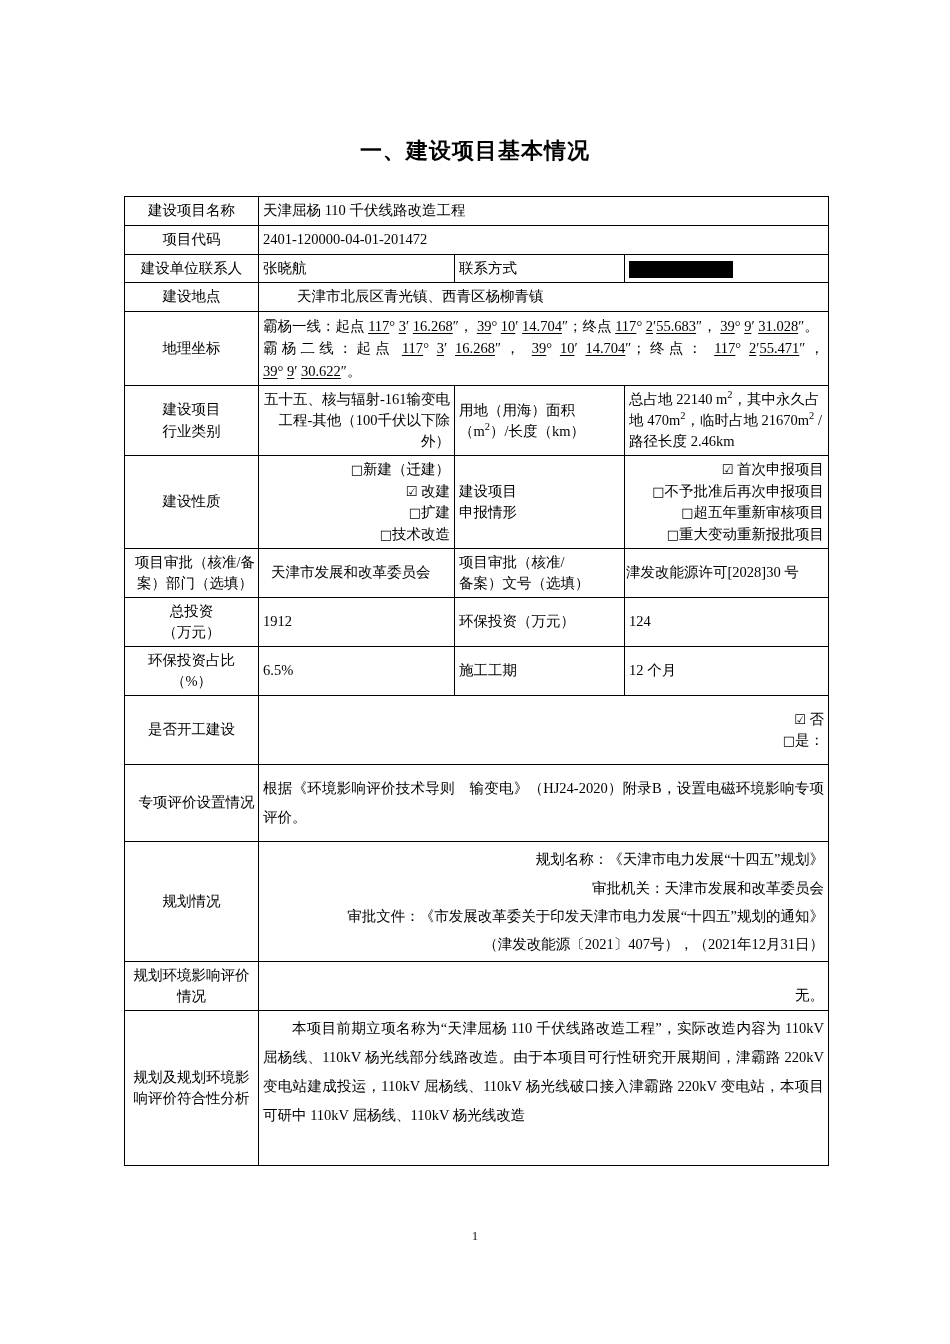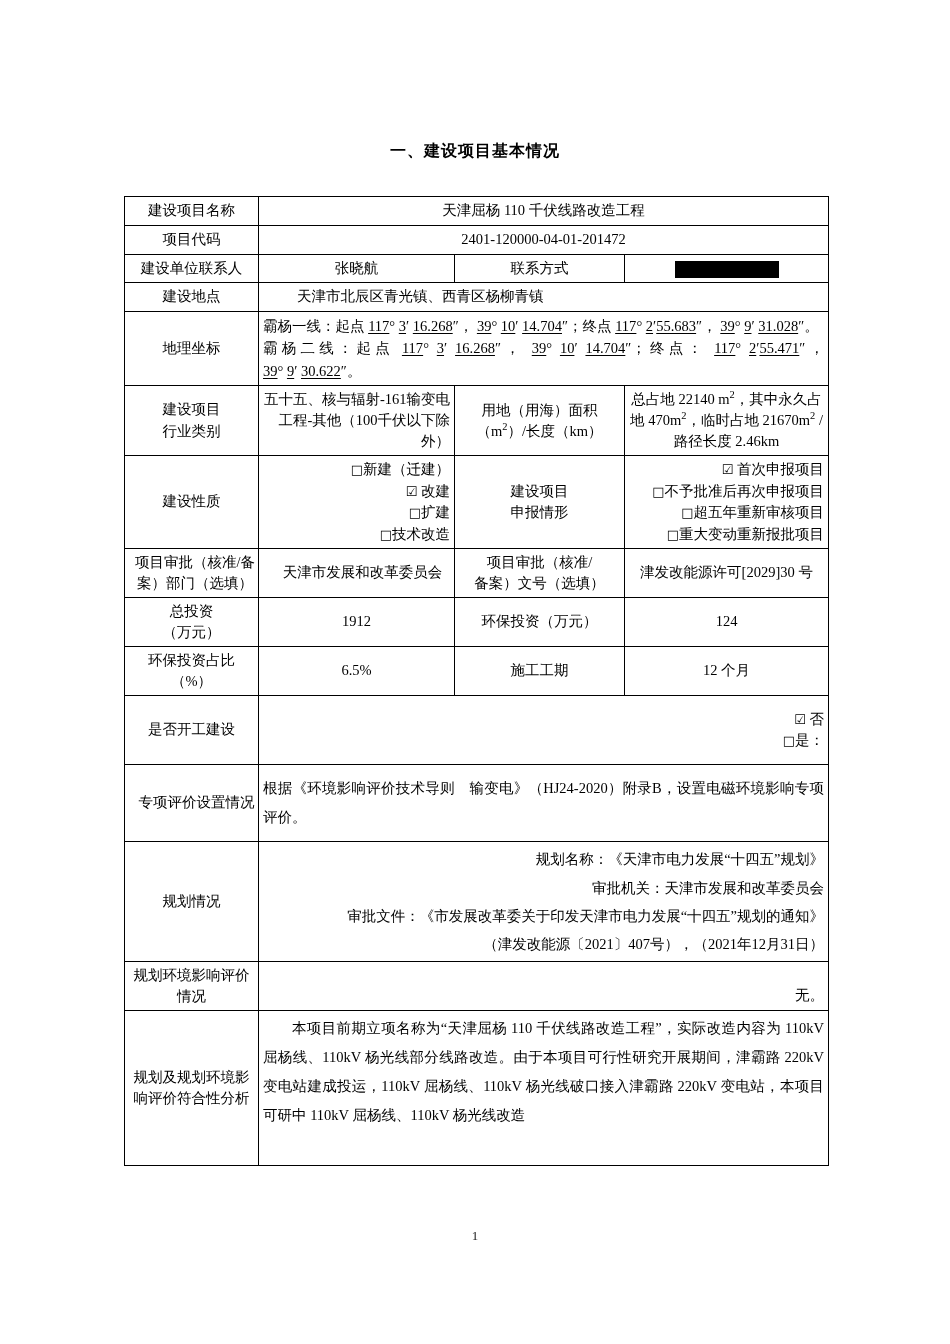--- a/index.html
+++ b/index.html
@@ -18,21 +18,21 @@
     overflow: hidden;
   }
   .doc-title {
     position: absolute;
     top: 136px;
     left: 0;
     width: 950px;
     text-align: center;
     font-family: "Liberation Sans", "DejaVu Sans", sans-serif;
     font-weight: bold;
-    font-size: 16px;
+    font-size: 22px;
     letter-spacing: 1px;
     line-height: 30px;
   }
   .tbl-wrap {
     position: absolute;
     top: 196px;
     left: 124px;
     width: 704px;
   }
   table.main {
@@ -45,21 +45,20 @@
   table.main td {
     border: 1px solid #000000;
     padding: 3px 4px;
     vertical-align: middle;
     word-break: break-word;
   }
   .lbl {
     text-align: center;
   }
   .ctr {
-    text-align: center;
   }
   .lft {
     text-align: right;
   }
   .just {
     text-align: justify;
     text-justify: inter-ideograph;
   }
   .pad-l {
     padding-left: 6px;
@@ -208,21 +207,21 @@
         <tr>
           <td class="lbl tight" style="padding-left:8px;padding-right:1px;">
             <div>项目审批（核准/备</div>
             <div>案）部门（选填）</div>
           </td>
           <td class="ctr" style="padding-left:12px;padding-right:0;">天津市发展和改革委员会</td>
           <td class="ctr tight">
             <div>项目审批（核准/</div>
             <div>备案）文号（选填）</div>
           </td>
-          <td class="ctr" style="padding-left:1px;padding-right:1px;">津发改能源许可[2029]30 号</td>
+          <td class="ctr" style="padding-left:1px;padding-right:1px;">津发改能源许可[2028]30 号</td>
         </tr>
 
         <tr>
           <td class="lbl tight">
             <div>总投资</div>
             <div>（万元）</div>
           </td>
           <td class="ctr">1912</td>
           <td class="ctr">环保投资（万元）</td>
           <td class="ctr">124</td>

